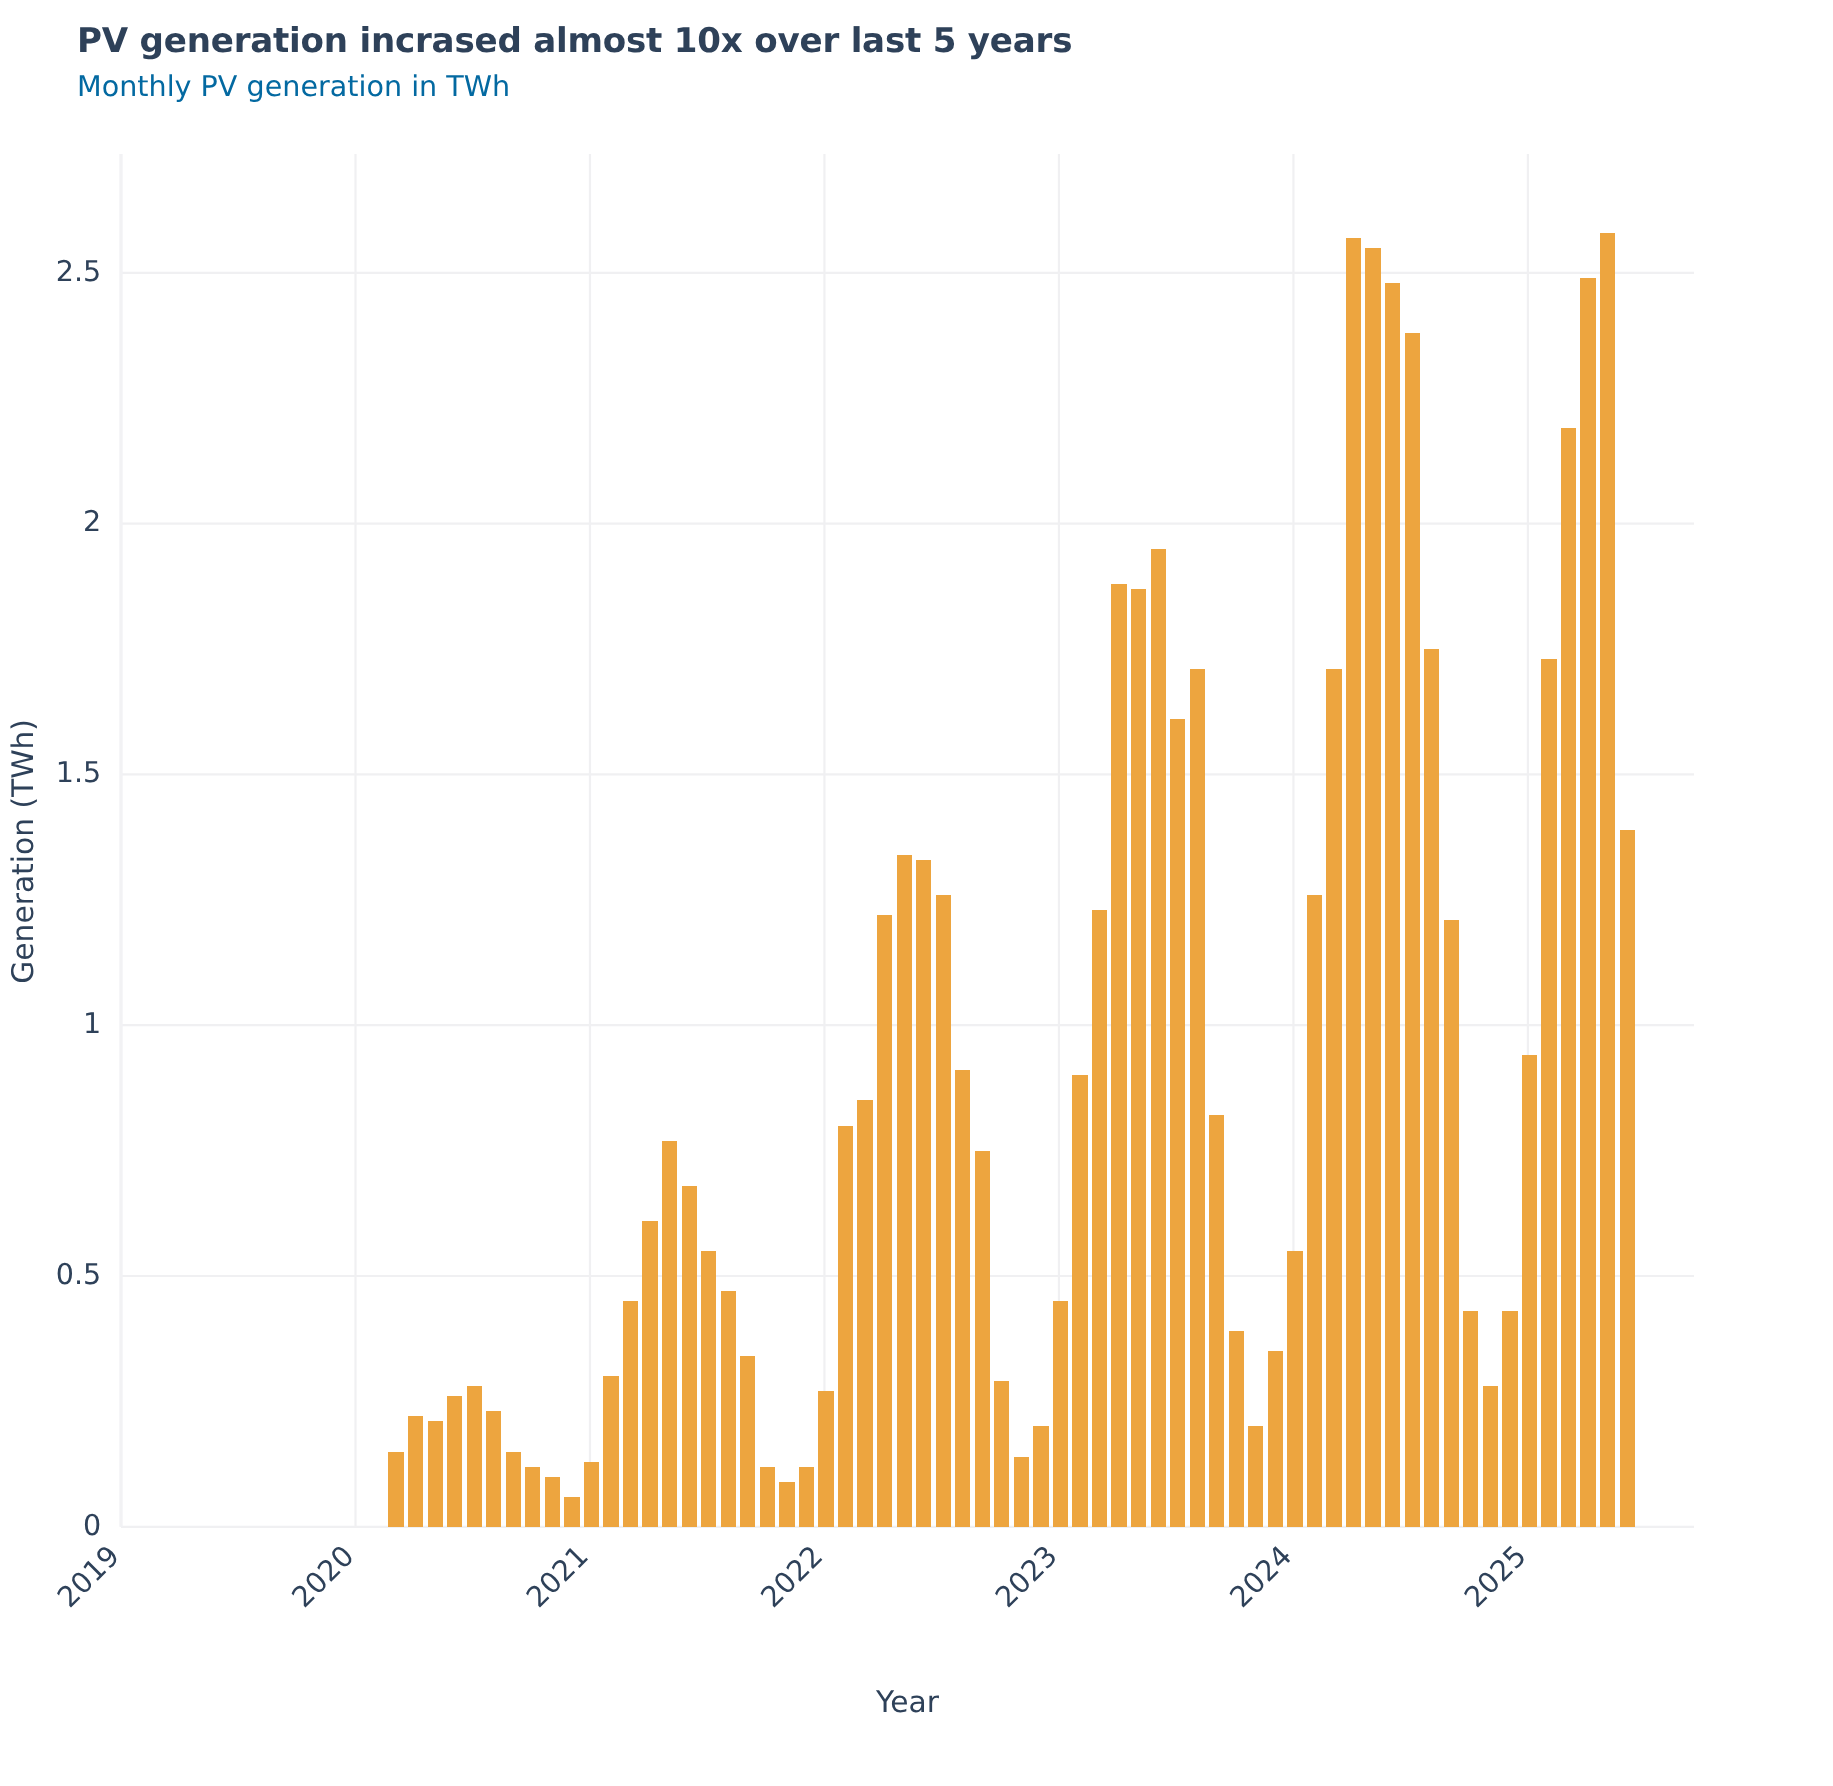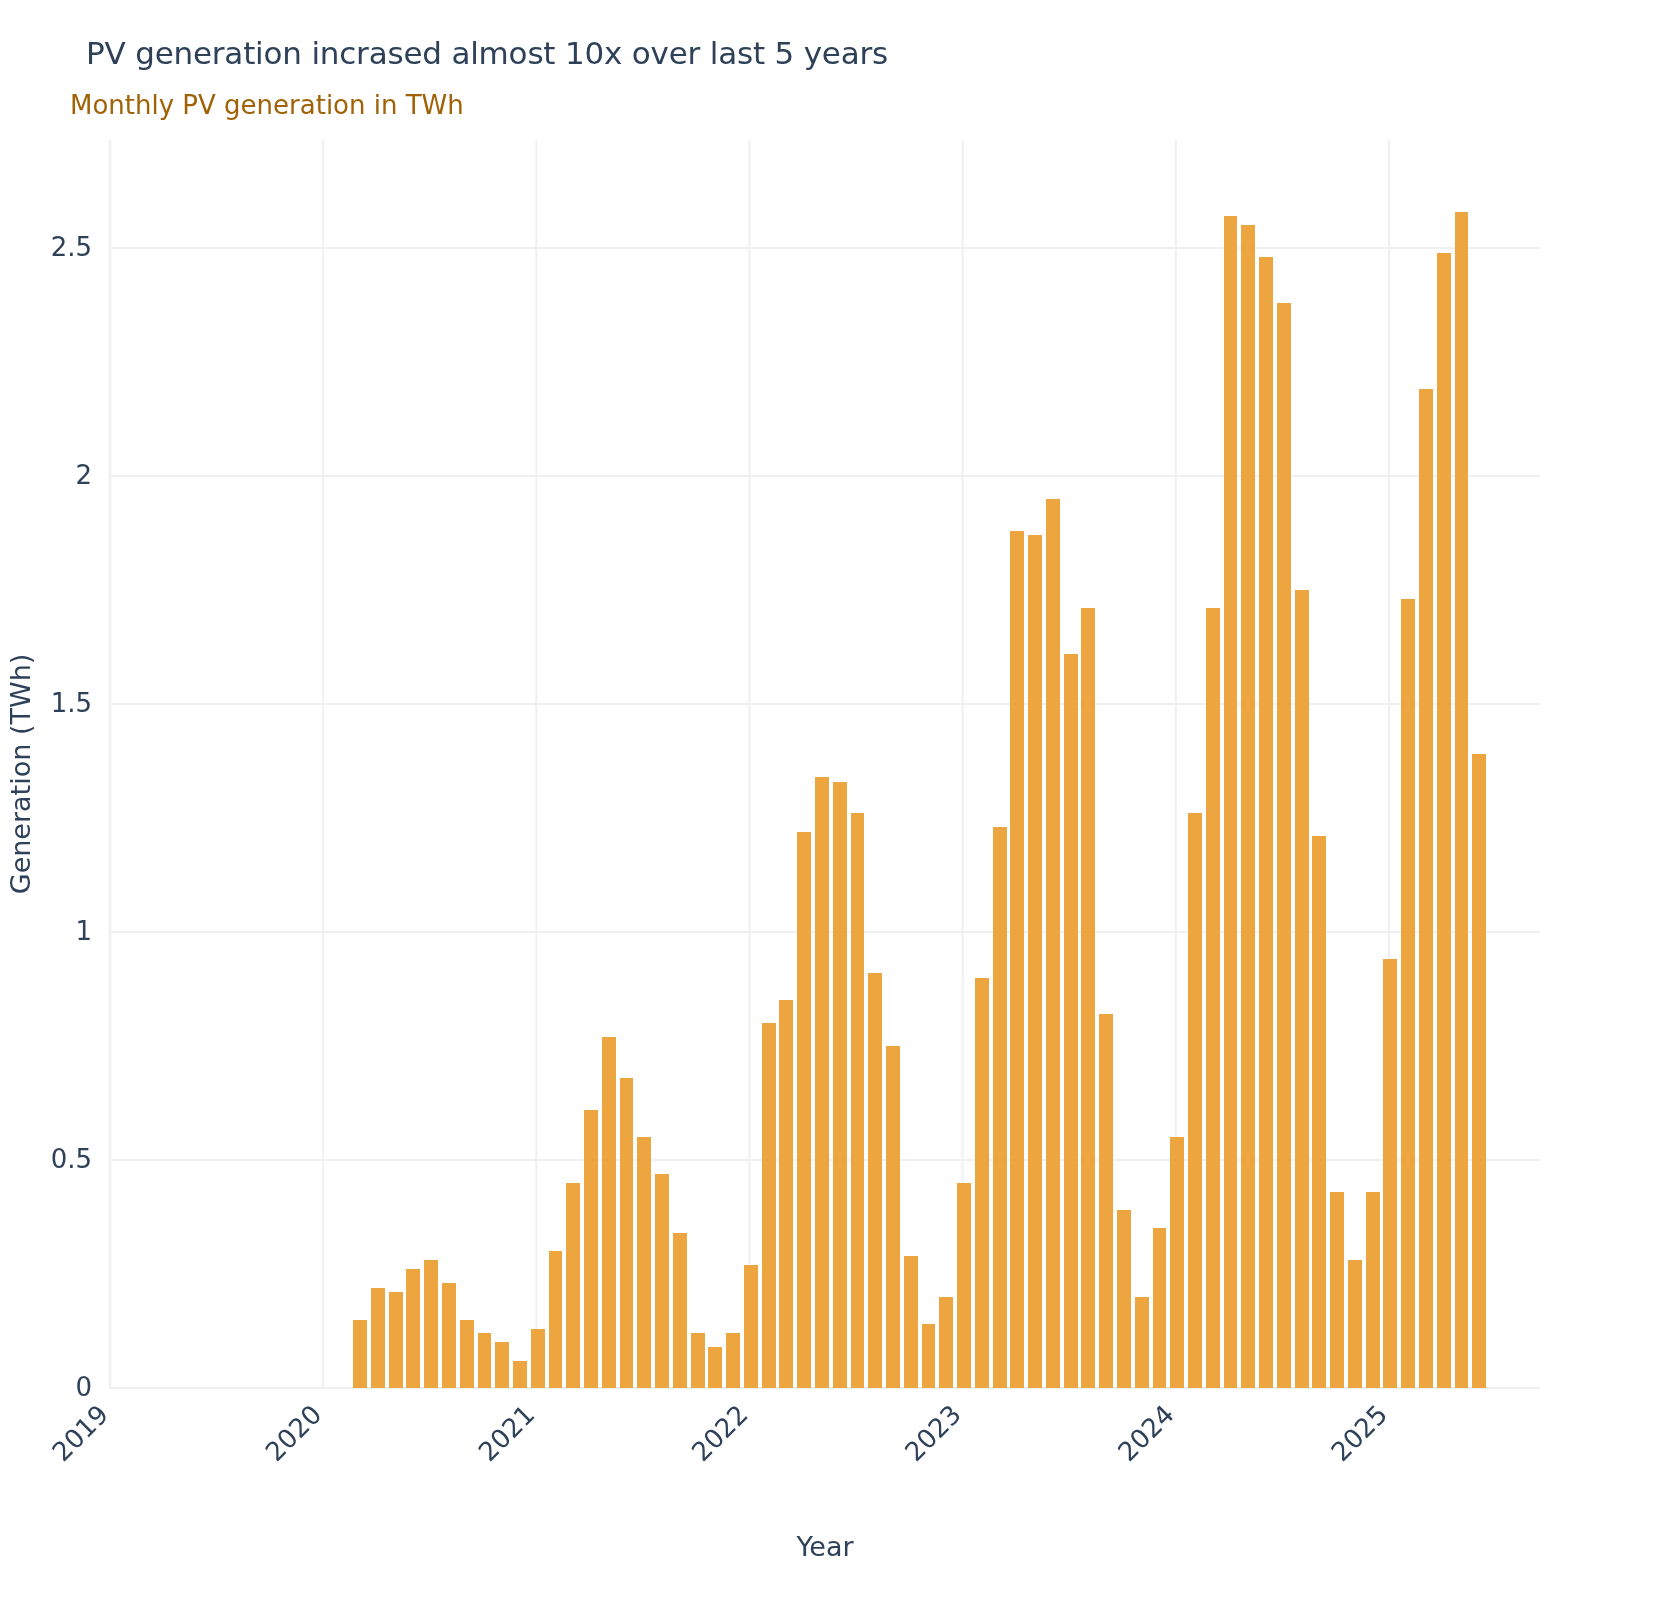--- a/index.html
+++ b/index.html
@@ -24,31 +24,31 @@
 
   
   .title-block {
     position: absolute;
     left: 70px;
     top: 18px;
     width: 1500px;
   }
   .chart-title {
     font-size: 31px;
-    font-weight: normal;
+    font-weight: bold;
     color: #2e4159;
     letter-spacing: -0.2px;
     line-height: 1.25;
-    margin: 16px;
+    margin: 0;
     white-space: nowrap;
   }
   .chart-subtitle {
     font-size: 26px;
     font-weight: normal;
-    color: #a16207;
+    color: #0369a1;
     line-height: 1.3;
     margin: 6px 0 0 0;
     white-space: nowrap;
   }
 
   
   .plot-wrap {
     position: absolute;
     left: 0;
     top: 0;

